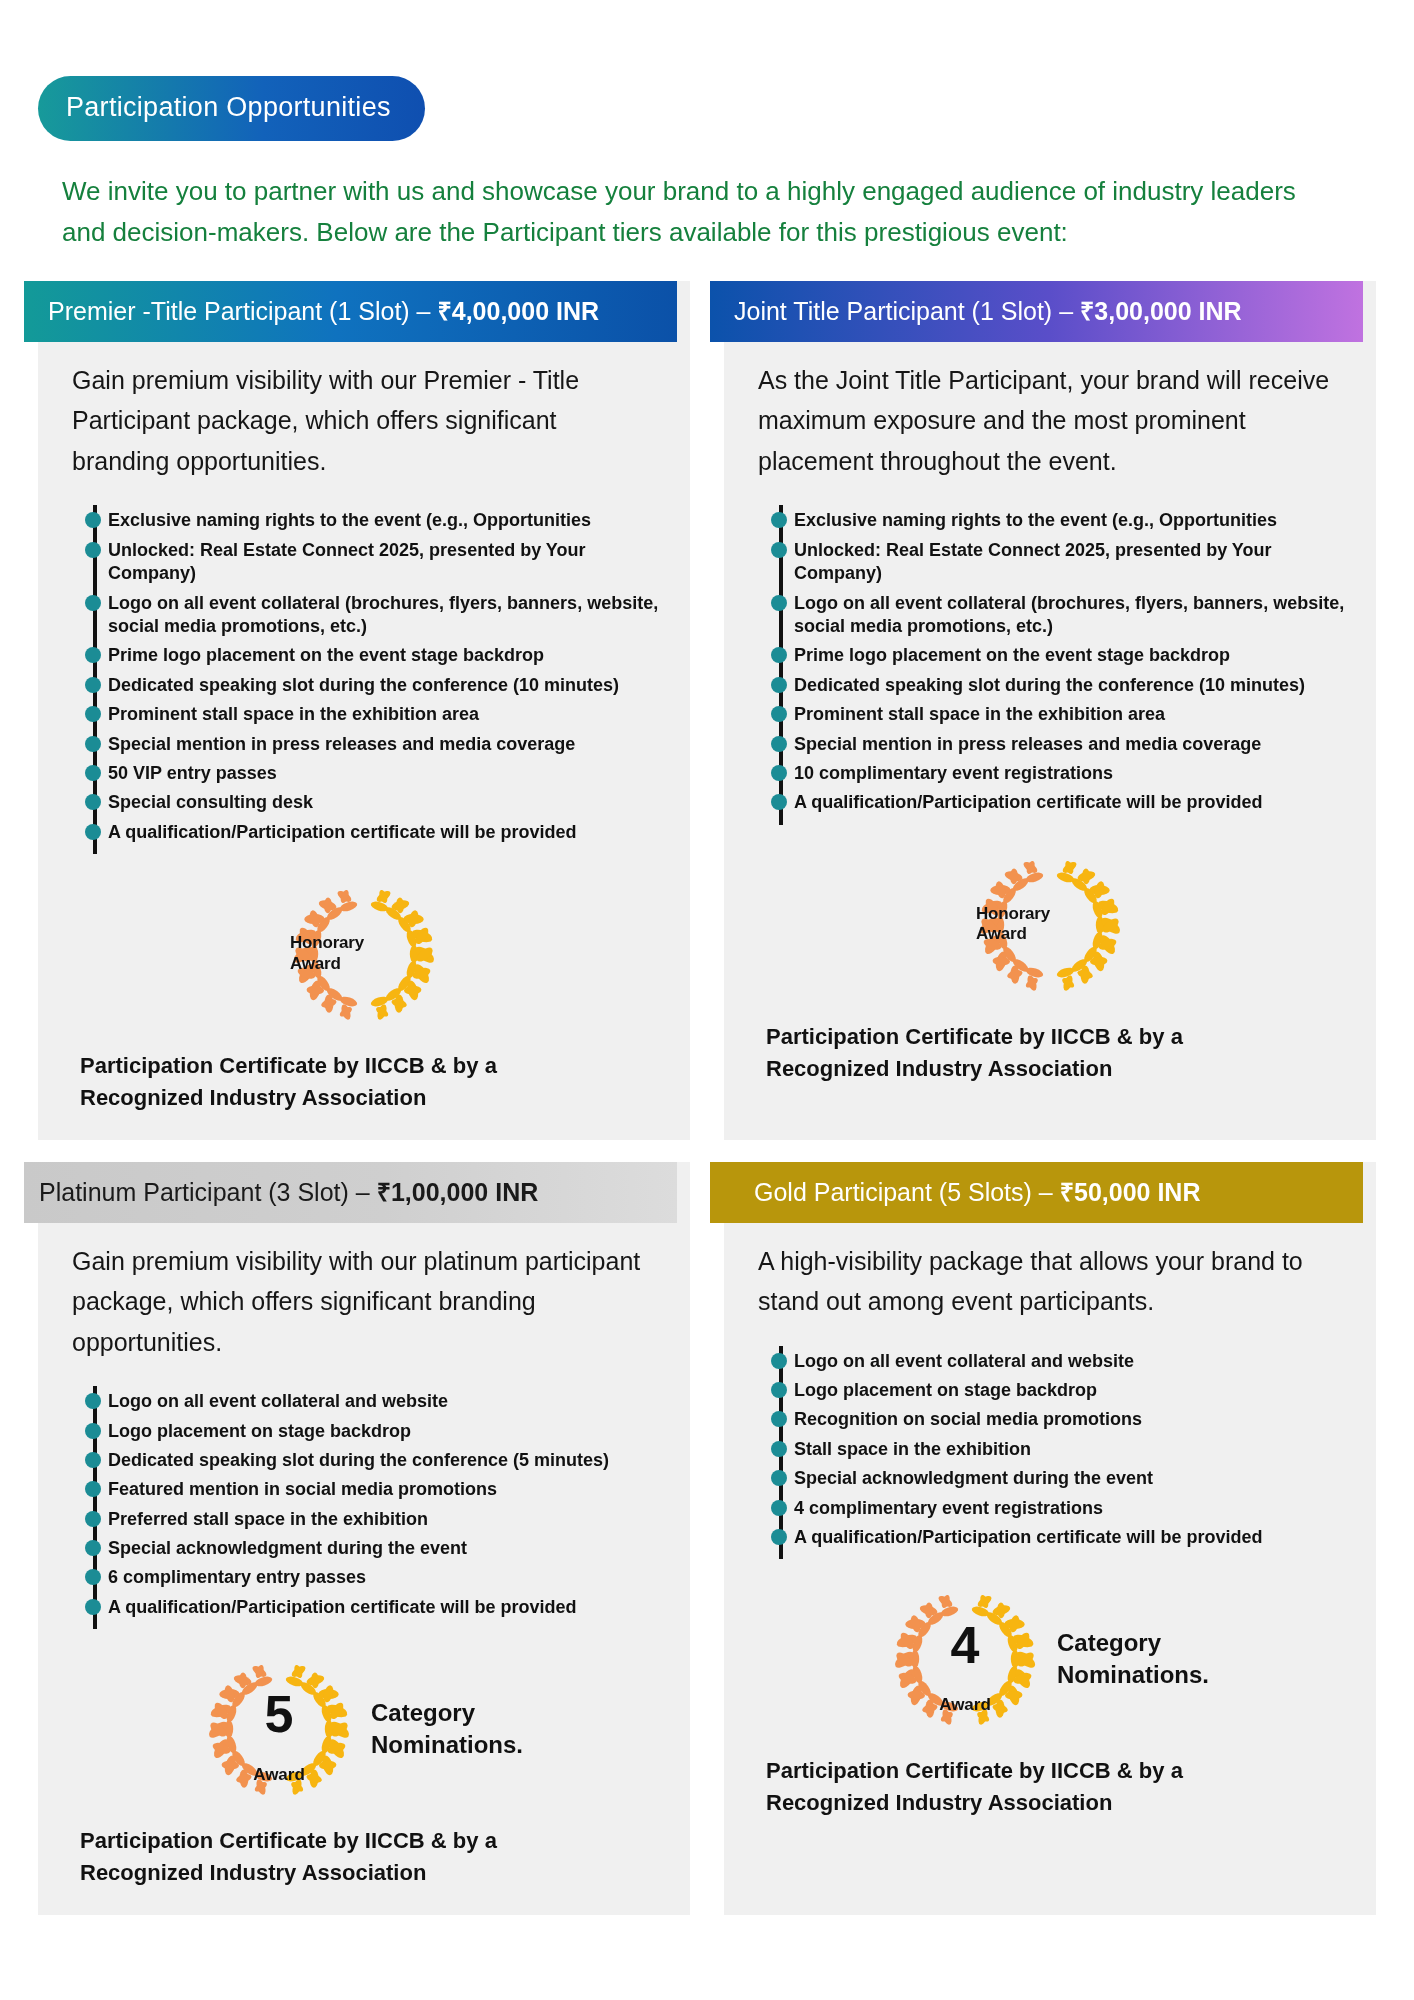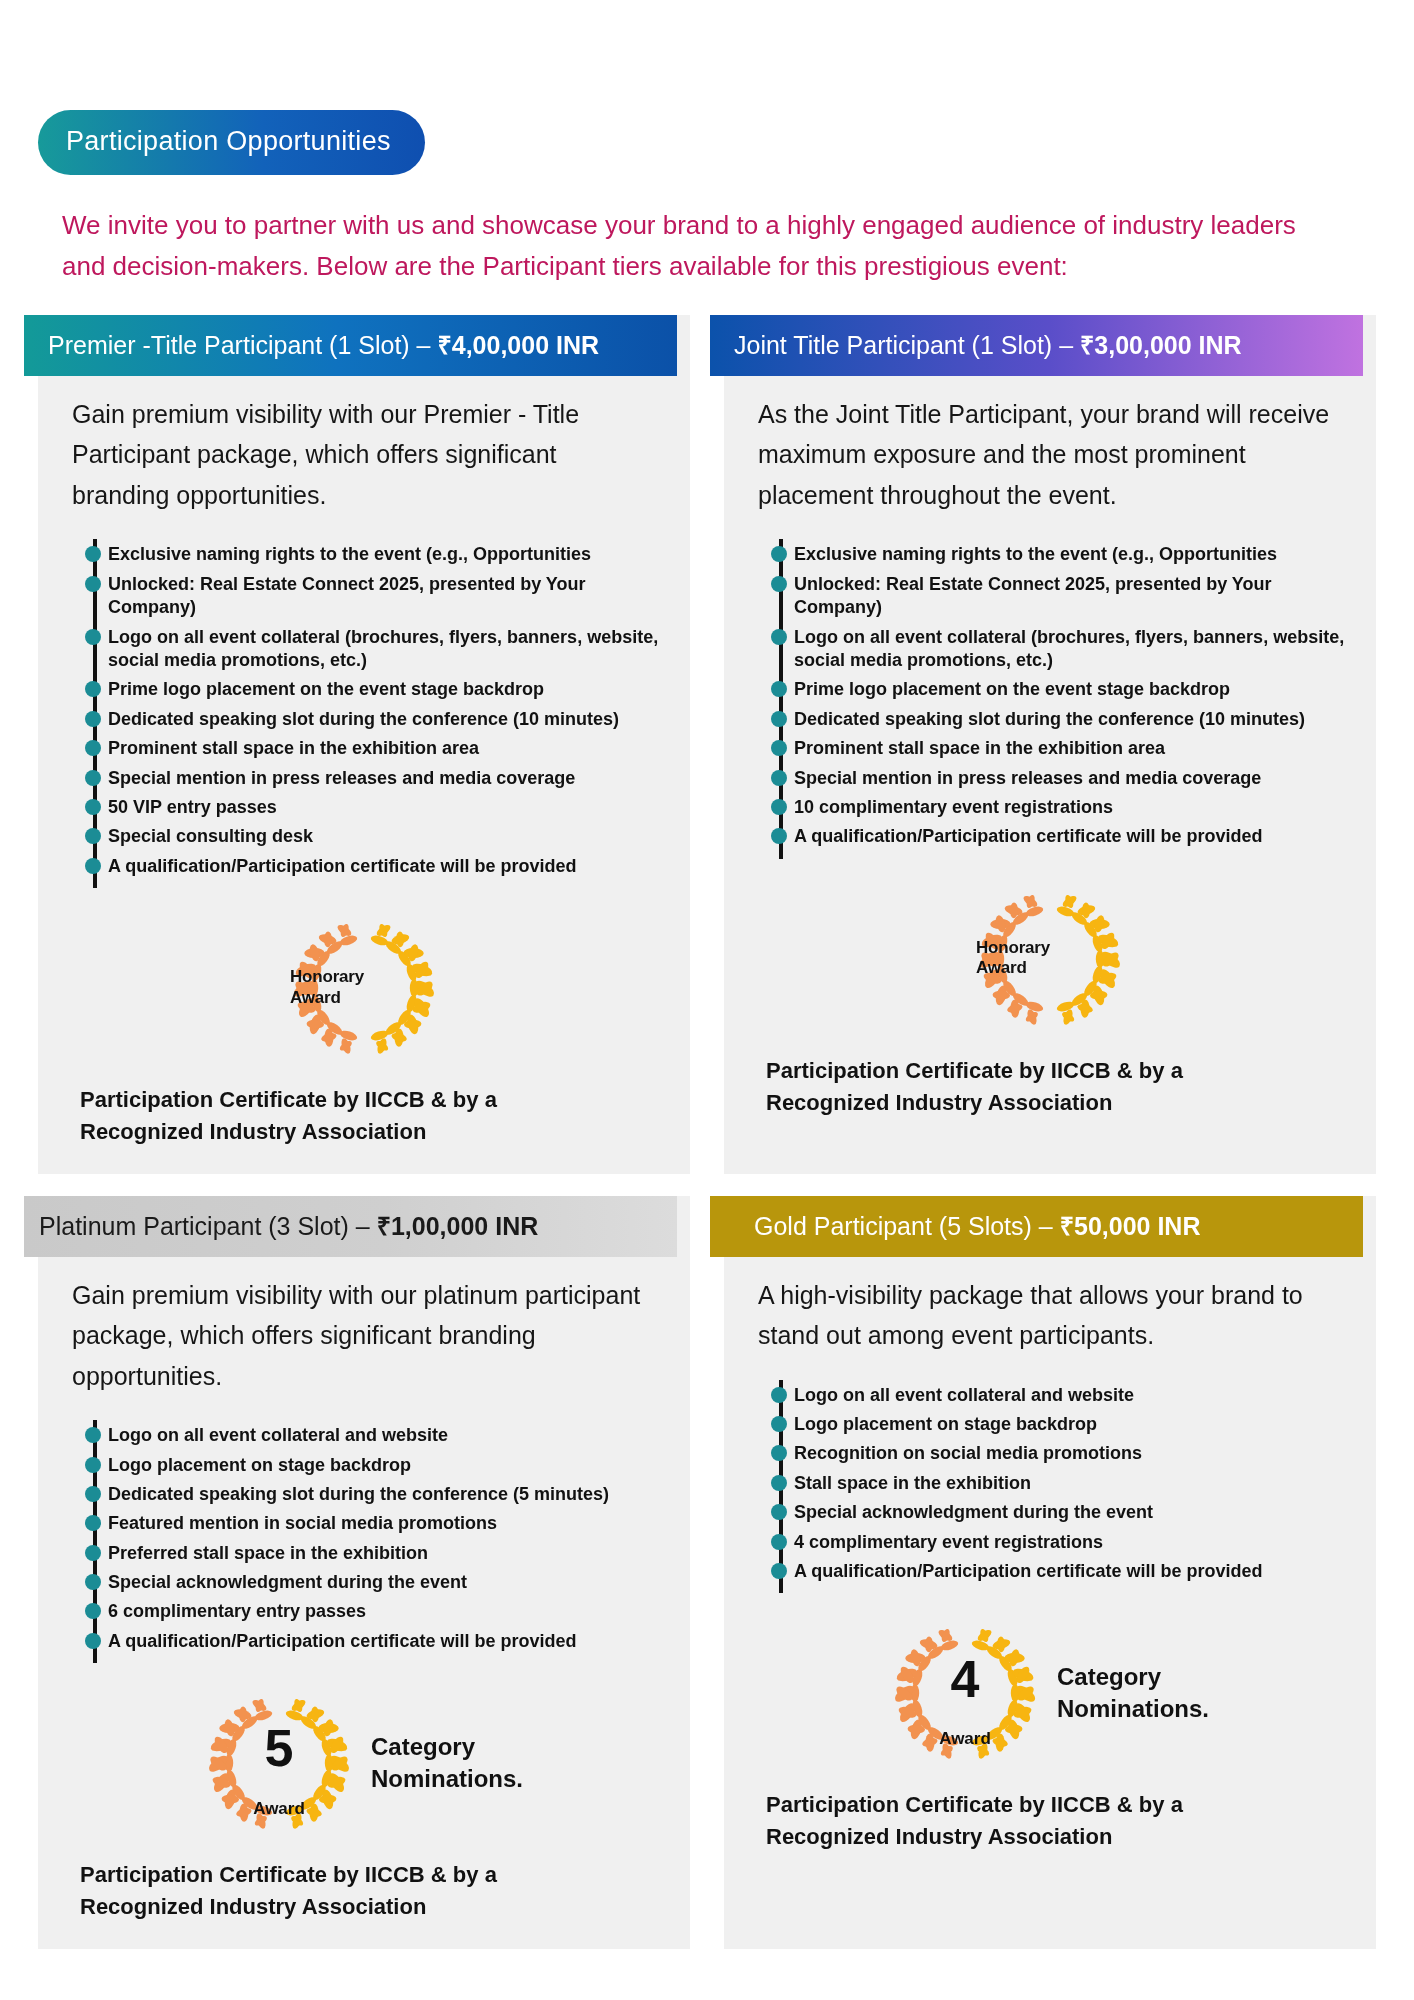--- a/index.html
+++ b/index.html
@@ -7,38 +7,38 @@
   body {
     width:1414px; height:2000px;
     background:#ffffff;
     font-family:"Liberation Sans", sans-serif;
     color:#141414;
     overflow:hidden;
   }
   .page { position:relative; width:1414px; height:2000px; }
 
   
-  .pill-wrap { padding:110px 0 0 38px; }
+  .pill-wrap { padding:76px 0 0 38px; }
   .pill {
     display:inline-block;
     background:linear-gradient(90deg,#179a9a 0%, #1262ba 58%, #0f4fb0 100%);
     color:#ffffff;
     font-size:27px;
     letter-spacing:.3px;
     padding:16px 34px 18px 28px;
     border-radius:34px;
   }
 
   
   .intro {
     margin:30px 0 0 62px;
     width:1270px;
     font-size:26px;
     line-height:1.58;
-    color:#be185d;
+    color:#15803d;
   }
 
   
   .grid {
     position:relative;
     margin:28px 0 0 0;
     padding:0 38px;
     display:grid;
     grid-template-columns:1fr 1fr;
     column-gap:34px;

